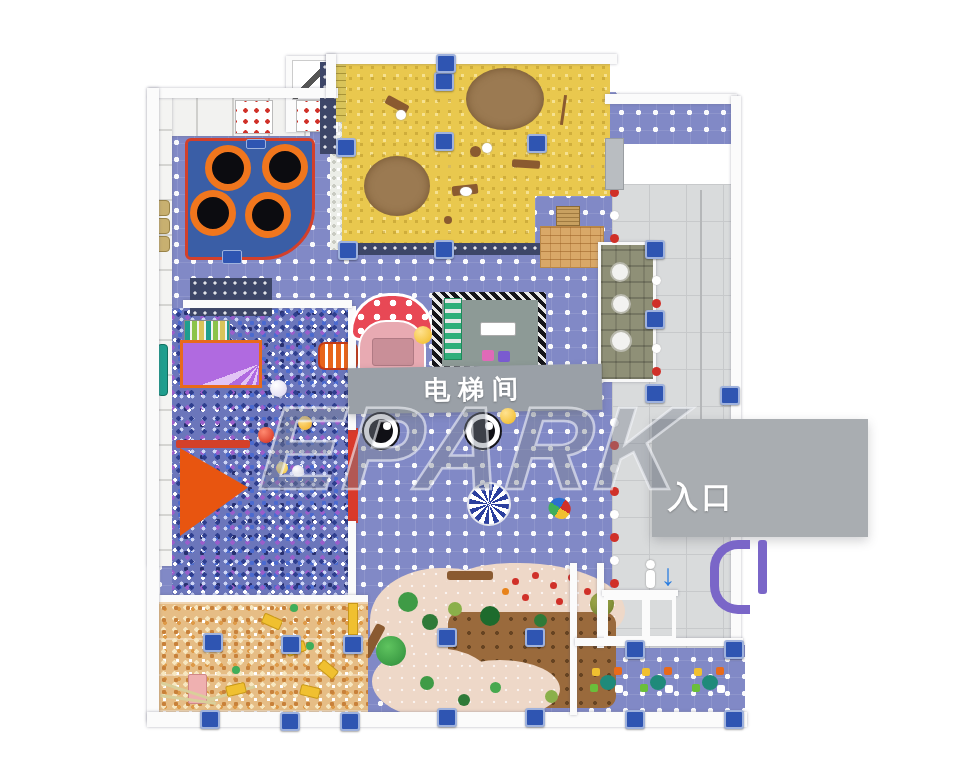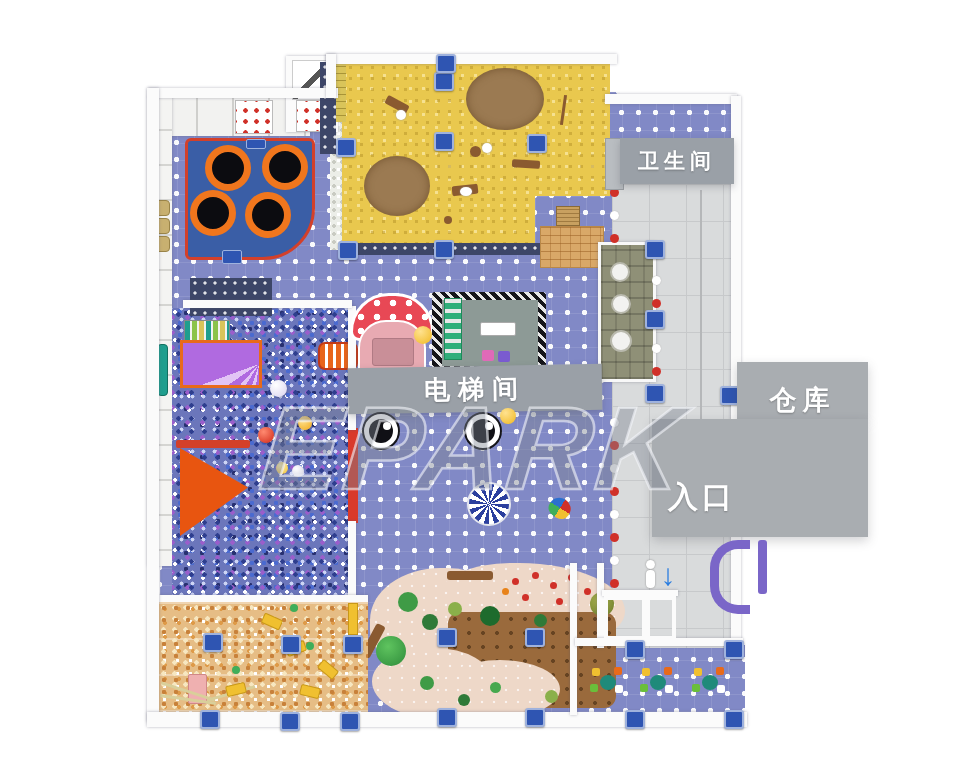--- a/index.html
+++ b/index.html
@@ -277,23 +277,20 @@
     </div>
   <div class="eye" style="left:464px;top:412px;z-index:21;">
       <div class="pupil"></div>
       <div class="hl"></div>
     </div>
   <div class="ballz" style="left:500px;top:408px;width:16px;height:16px;background:radial-gradient(circle at 35% 30%,#ffe290,#f0b820);z-index:21;"></div>
   <div class="abs" style="left:467px;top:482px;width:44px;height:44px;border-radius:50%;border:2px solid #e4e6ee;box-sizing:border-box;background:repeating-conic-gradient(#2b3f9e 0 15deg,#ffffff 15deg 30deg);z-index:5;"></div>
   <div class="abs" style="left:549px;top:498px;width:22px;height:20px;border-radius:50% 50% 40% 40%;background:conic-gradient(#d03028 0 90deg,#f0c030 90deg 180deg,#3fae5a 180deg 270deg,#2b6fd0 270deg);transform:rotate(32deg);z-index:5;"></div>
 
   <div class="abs" style="left:605px;top:138px;width:17px;height:50px;background:#b9bdc1;border:1px solid #9a9ea2;"></div>
-  <div class="abs grayband cnlabel" style="left:620px;top:138px;width:114px;height:46px;font-size:21px;letter-spacing:5px;z-index:20;">
-    <span>卫生间</span>
-  </div>
 
   <div class="abs" style="left:646px;top:560px;width:9px;height:9px;border-radius:50%;background:#fff;box-shadow:0 0 2px #888;"></div>
   <div class="abs" style="left:646px;top:570px;width:9px;height:18px;border-radius:4px;background:#fff;box-shadow:0 0 2px #888;"></div>
   <div class="abs" style="left:658px;top:558px;width:20px;height:34px;color:#2a7de0;font-size:30px;font-weight:bold;line-height:34px;text-align:center;">↓</div>
   <div class="abs" style="left:710px;top:540px;width:40px;height:74px;border:9px solid #7a66c8;border-right:none;border-radius:28px 0 0 28px;box-sizing:border-box;z-index:30;"></div>
   <div class="abs" style="left:758px;top:540px;width:9px;height:54px;background:#7a66c8;border-radius:3px;z-index:30;"></div>
 
   <div class="table3" style="left:590px;top:666px;">
     <span class="tc"></span>
     <span class="s" style="left:2px;top:2px;background:#f0c030;"></span>
@@ -309,22 +306,19 @@
     <span class="s" style="left:25px;top:19px;background:#fff;"></span>
   </div>
   <div class="table3" style="left:692px;top:666px;">
     <span class="tc"></span>
     <span class="s" style="left:2px;top:2px;background:#f0c030;"></span>
     <span class="s" style="left:24px;top:1px;background:#e86a1a;"></span>
     <span class="s" style="left:0px;top:18px;background:#6abf3a;"></span>
     <span class="s" style="left:25px;top:19px;background:#fff;"></span>
   </div>
 
-  <div class="abs grayblock cnlabel" style="left:737px;top:362px;width:131px;height:57px;font-size:27px;letter-spacing:6px;z-index:25;">
-    <span style="margin-top:18px;">仓库</span>
-  </div>
   <div class="abs grayblock" style="left:652px;top:419px;width:216px;height:118px;z-index:25;">
     <span class="cnlabel" style="position:absolute;left:2px;top:58px;font-size:30px;letter-spacing:4px;margin-left:14px;">入口</span>
   </div>
 
   <div class="watermark">EPARK</div>
 
 </div>
 
 </body></html>

